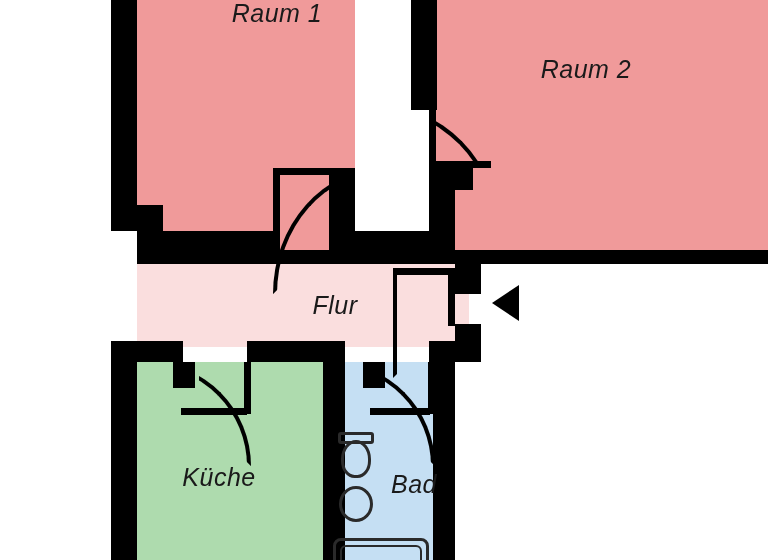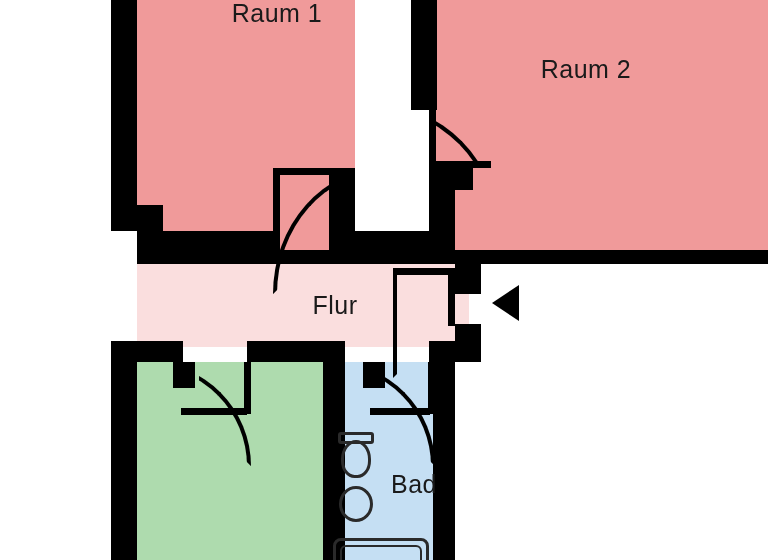--- a/index.html
+++ b/index.html
@@ -28,20 +28,21 @@
     background: #000000;
   }
   .label {
     position: absolute;
     color: #1a1a1a;
     font-size: 25px;
     font-family: "Liberation Sans", sans-serif;
     white-space: nowrap;
     transform: translate(-50%, -50%);
     letter-spacing: 0.5px;
+    font-style: italic;
   }
   .door-arc {
     position: absolute;
     box-sizing: border-box;
     border: 4px solid #000000;
     border-radius: 50%;
   }
   .door-leaf {
     position: absolute;
     background: #000000;
@@ -157,15 +158,16 @@
   <div class="fixture" style="left:338px; top:432px; width:36px; height:12px; border-radius:3px;"></div>
 
   <div class="fixture" style="left:339px; top:486px; width:34px; height:36px; border-radius:50%;"></div>
 
   <div class="fixture" style="left:333px; top:538px; width:96px; height:44px; border-radius:8px;"></div>
   <div class="fixture" style="left:340px; top:545px; width:82px; height:32px; border-radius:6px; border-width:2px;"></div>
 
   <div class="label" style="left:277px; top:13px;">Raum 1</div>
   <div class="label" style="left:586px; top:69px;">Raum 2</div>
   <div class="label" style="left:335px; top:305px;">Flur</div>
+  <div class="label" style="left:219px; top:477px;">Küche</div>
   <div class="label" style="left:414px; top:484px;">Bad</div>
 
 </div>
 
 </body></html>

